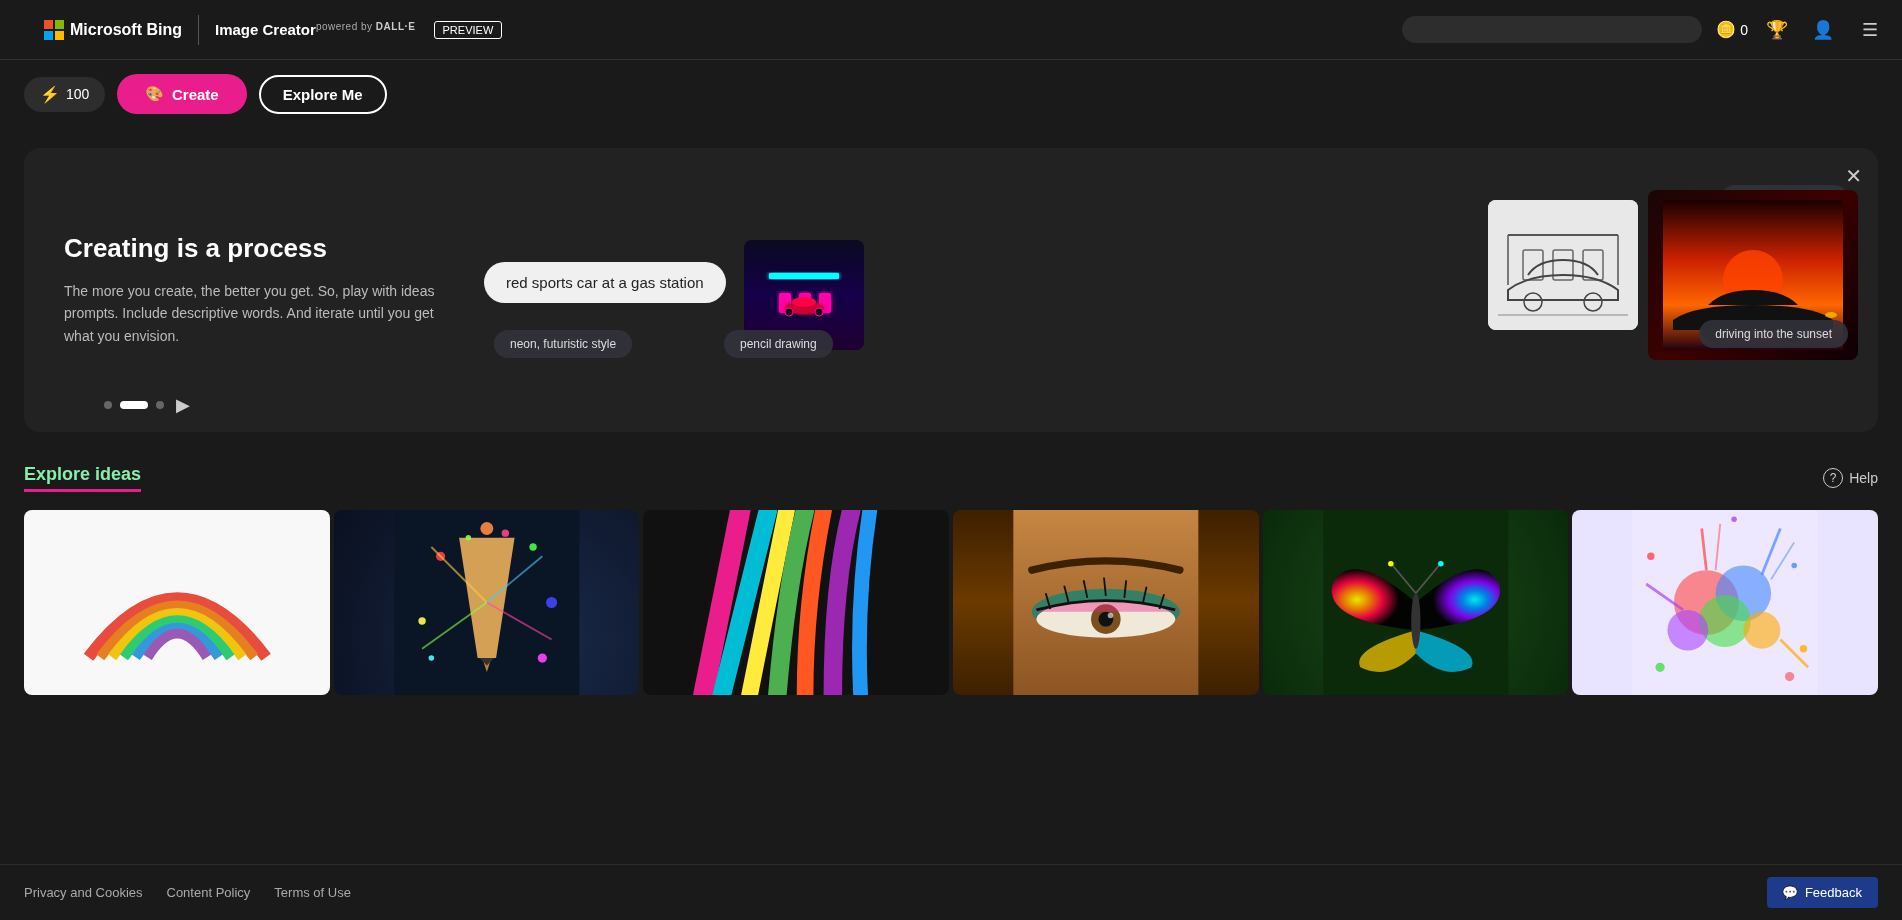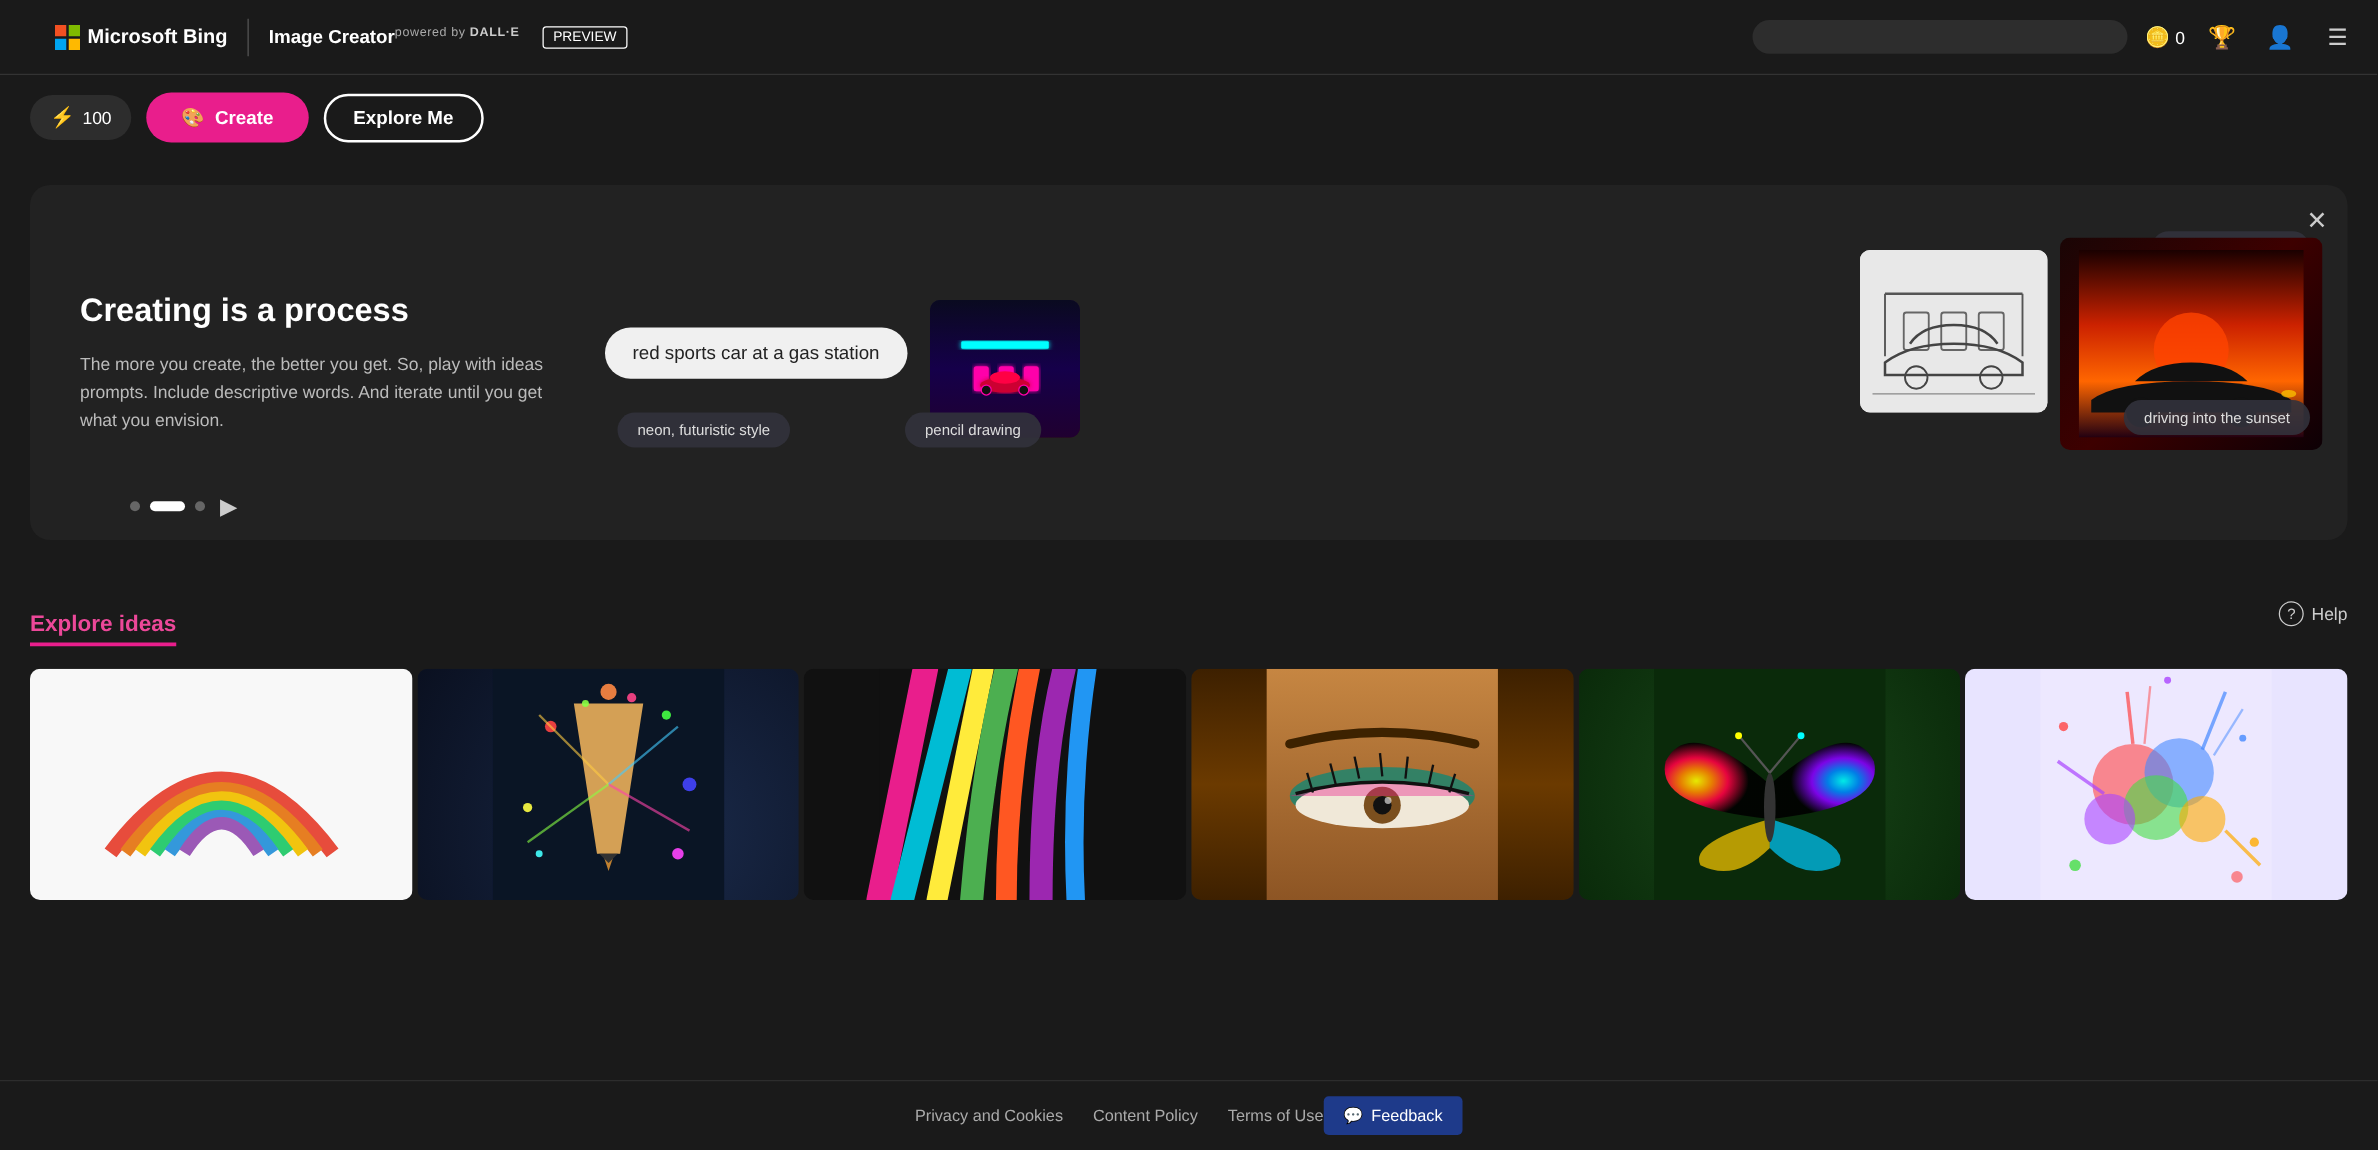--- a/index.html
+++ b/index.html
@@ -351,24 +351,23 @@
     }
     .explore-header {
       display: flex;
       align-items: center;
       justify-content: space-between;
       margin-bottom: 18px;
     }
     .explore-title {
       font-size: 18px;
       font-weight: 600;
-      color: #ec4899;
+      color: #86efac;
       border-bottom: 3px solid #e91e8c;
       padding-bottom: 4px;
-      margin-top: 25px;
     }
     .help-btn {
       display: flex;
       align-items: center;
       gap: 6px;
       background: none;
       border: none;
       color: #ccc;
       font-size: 14px;
       cursor: pointer;
@@ -405,21 +404,21 @@
       height: 100%;
     }
     .rainbow-svg { width: 80%; height: 80%; }
 
     
     .footer {
       background: #1a1a1a;
       padding: 12px 24px;
       display: flex;
       align-items: center;
-      justify-content: center;
+      justify-content: space-between;
       border-top: 1px solid #2d2d2d;
       position: fixed;
       bottom: 0;
       left: 0;
       right: 0;
     }
     .footer-links {
       display: flex;
       gap: 24px;
     }

